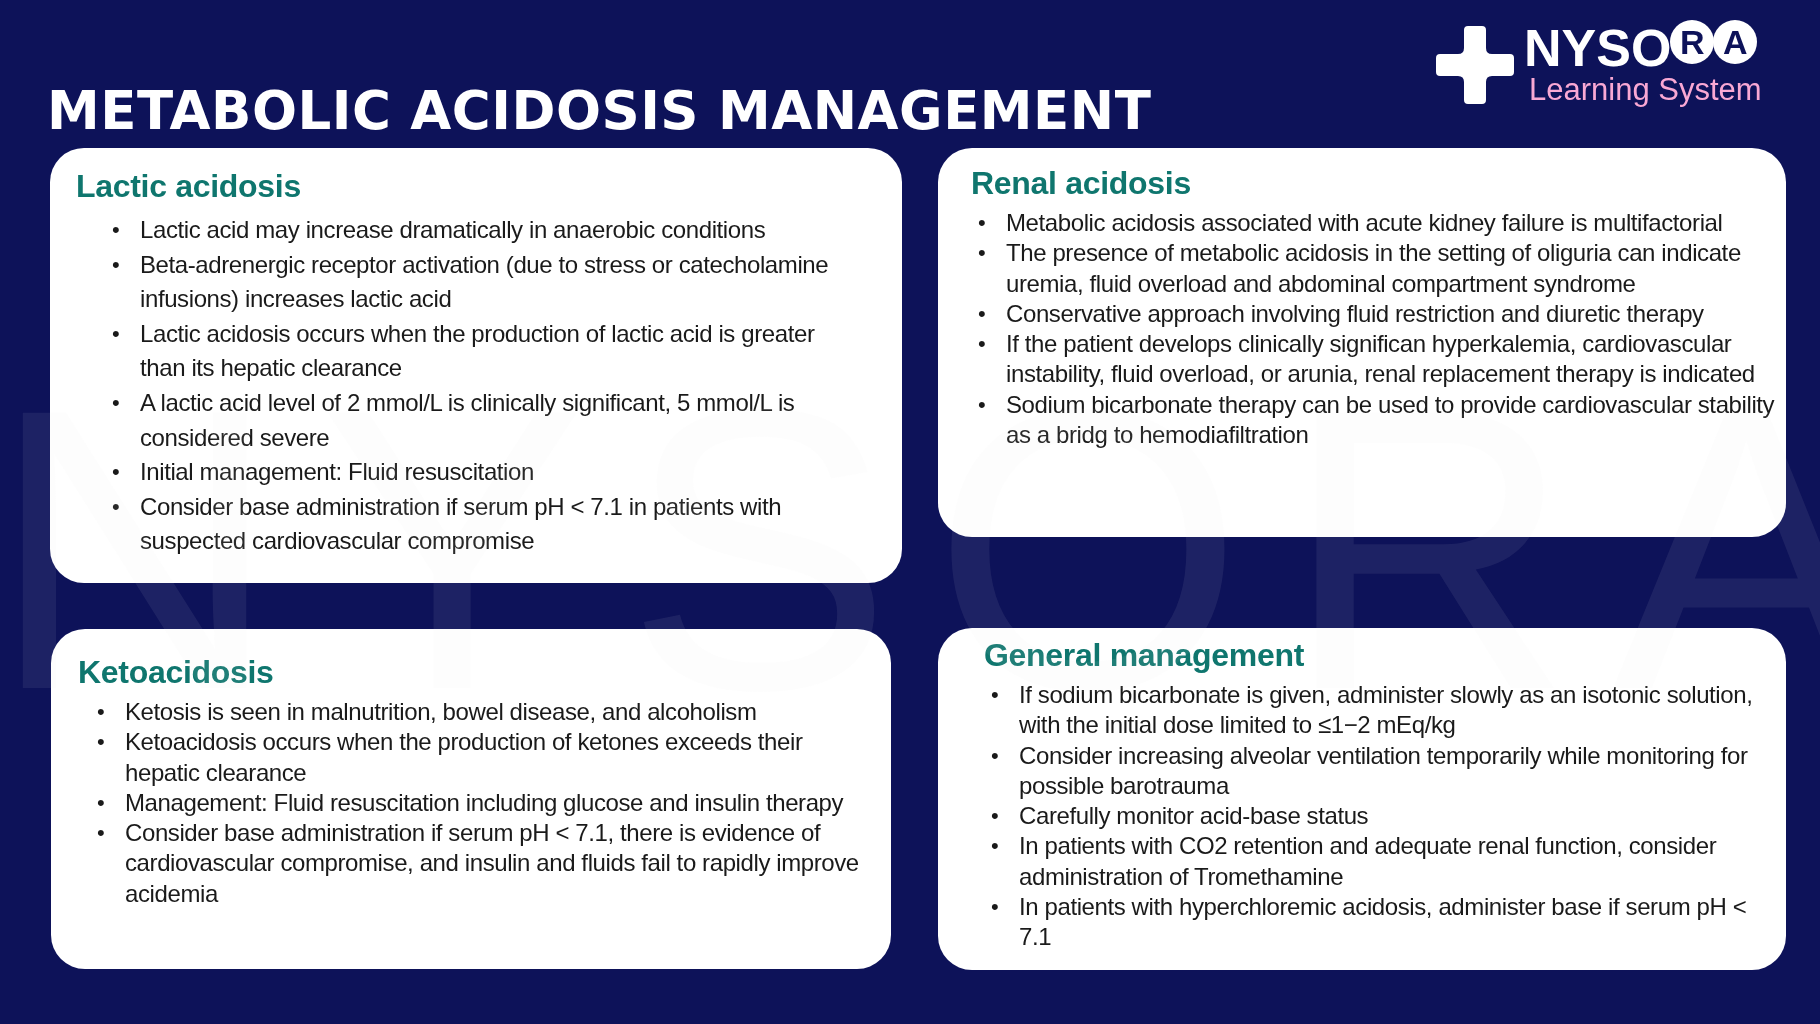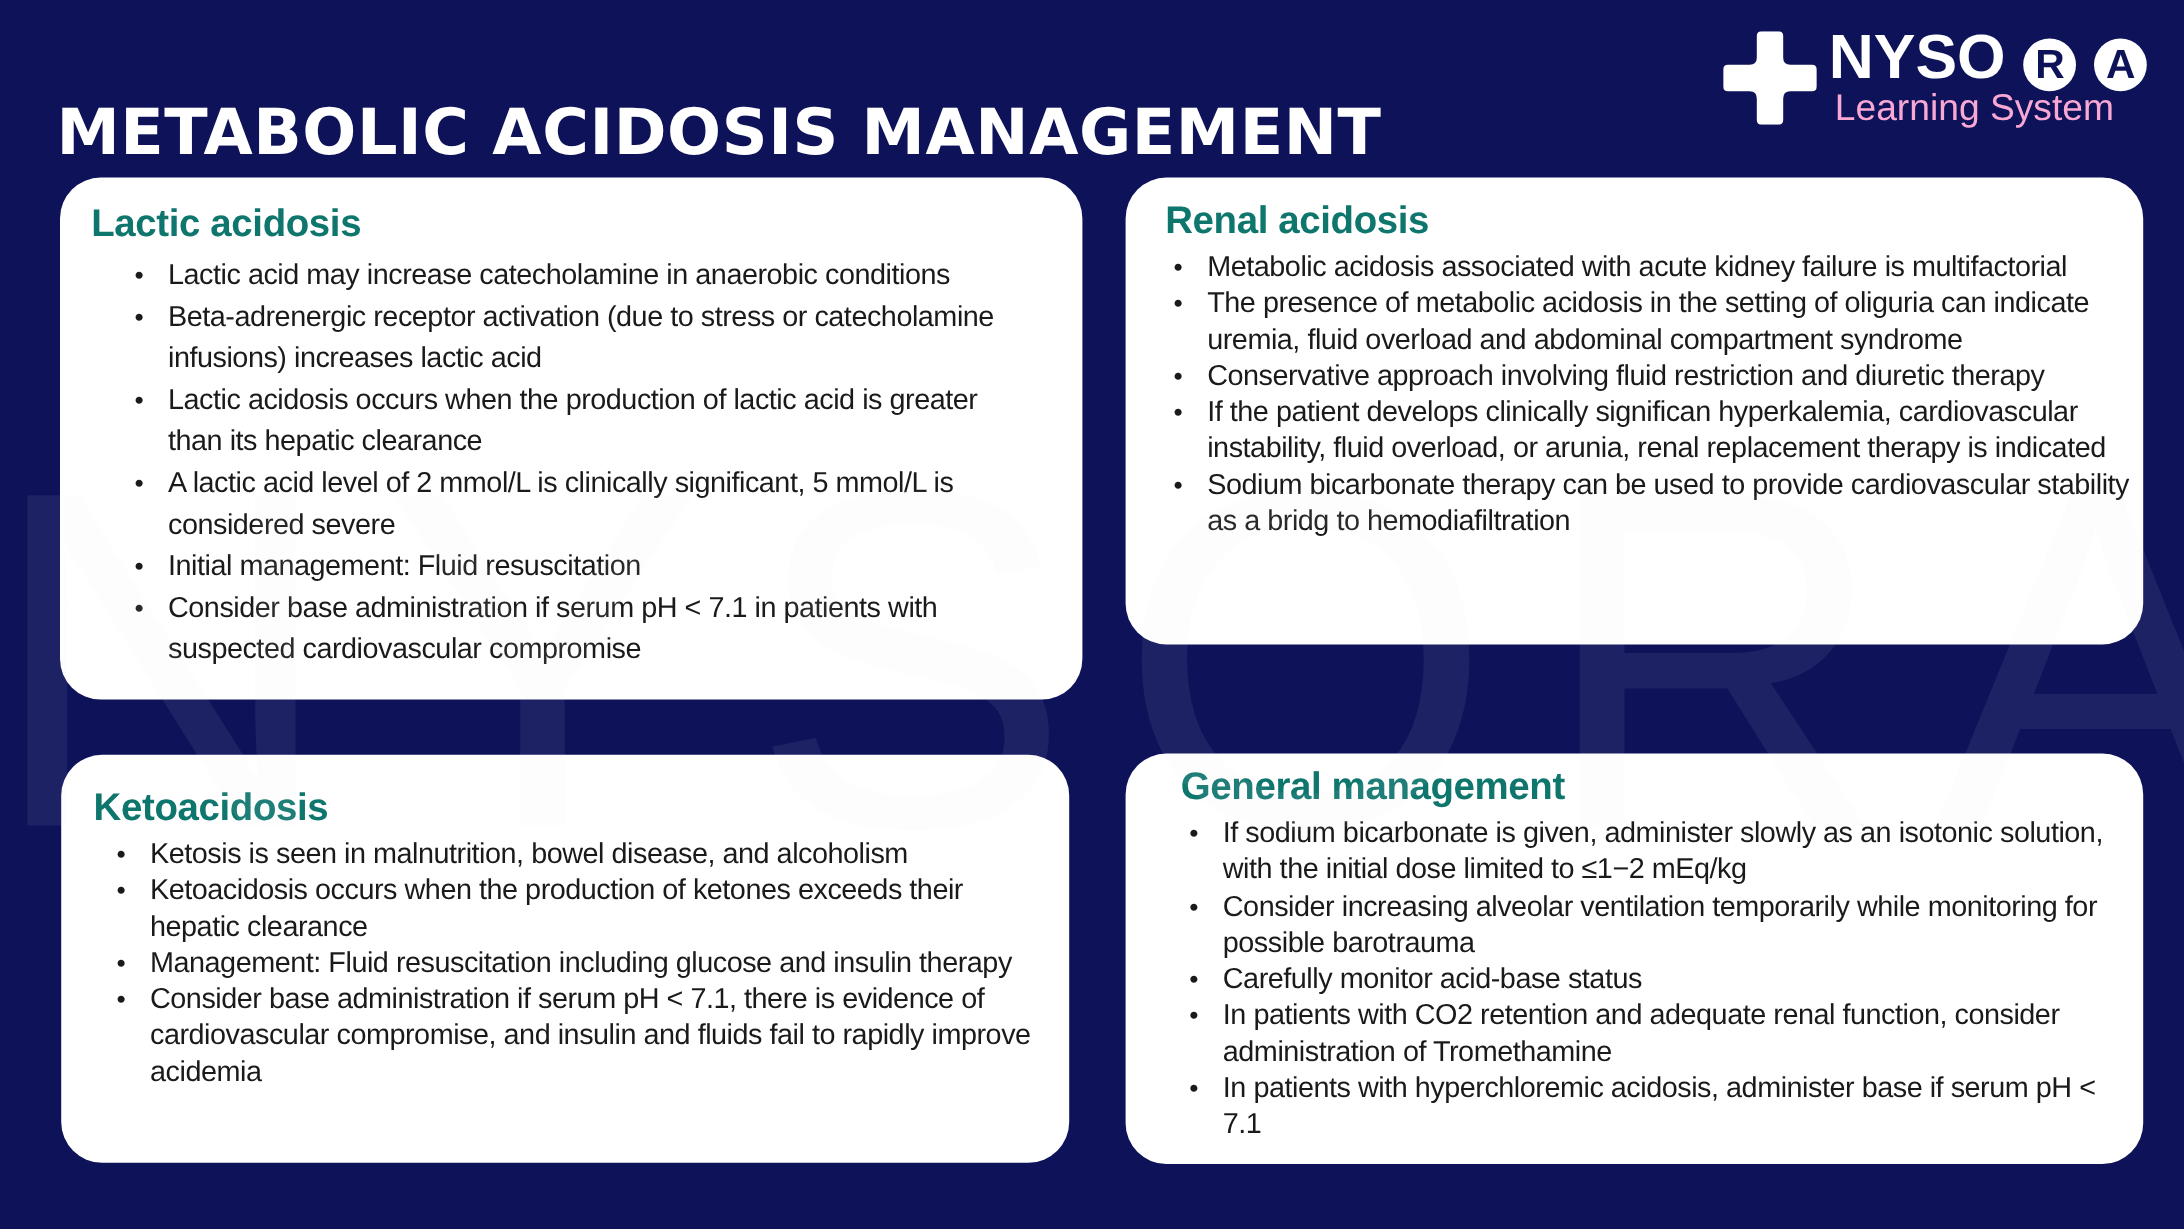--- a/index.html
+++ b/index.html
@@ -44,22 +44,21 @@
       left: 90px;
       top: -2px;
       color: #ffffff;
       font-family: "Liberation Sans", sans-serif;
       font-weight: bold;
       font-size: 52px;
       line-height: 56px;
       letter-spacing: 0px;
       white-space: nowrap;
       display: flex;
-      align-items: flex-end;
-      gap: 16px;
+      align-items: flex-start;
     }
     .logo-circle {
       display: inline-block;
       width: 44px;
       height: 44px;
       border-radius: 50%;
       background: #ffffff;
       color: #0d1259;
       font-size: 34px;
       line-height: 44px;
@@ -179,21 +178,21 @@
     <span>NYSO</span>
     <span class="logo-circle">R</span>
     <span class="logo-circle">A</span>
   </div>
   <div class="logo-tagline">Learning System</div>
 </div>
 
 <div class="card" id="card-lactic">
   <h2>Lactic acidosis</h2>
   <ul>
-    <li><span class="bullet">•</span><span>Lactic acid may increase catecholamine in anaerobic conditions</span></li>
+    <li><span class="bullet">•</span><span>Lactic acid may increase dramatically in anaerobic conditions</span></li>
     <li><span class="bullet">•</span><span>Beta-adrenergic receptor activation (due to stress or catecholamine infusions) increases lactic acid</span></li>
     <li><span class="bullet">•</span><span>Lactic acidosis occurs when the production of lactic acid is greater than its hepatic clearance</span></li>
     <li><span class="bullet">•</span><span>A lactic acid level of 2 mmol/L is clinically significant, 5 mmol/L is considered severe</span></li>
     <li><span class="bullet">•</span><span>Initial management: Fluid resuscitation</span></li>
     <li><span class="bullet">•</span><span>Consider base administration if serum pH &lt; 7.1 in patients with suspected cardiovascular compromise</span></li>
   </ul>
 </div>
 
 <div class="card" id="card-renal">
   <h2>Renal acidosis</h2>

